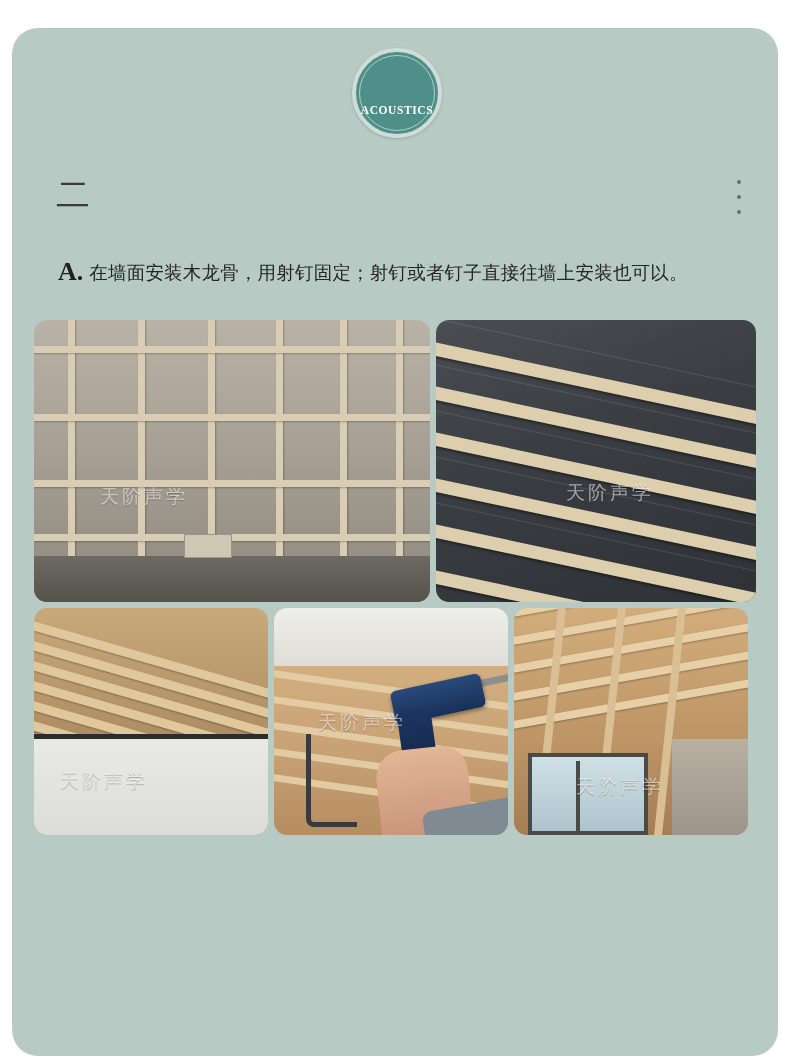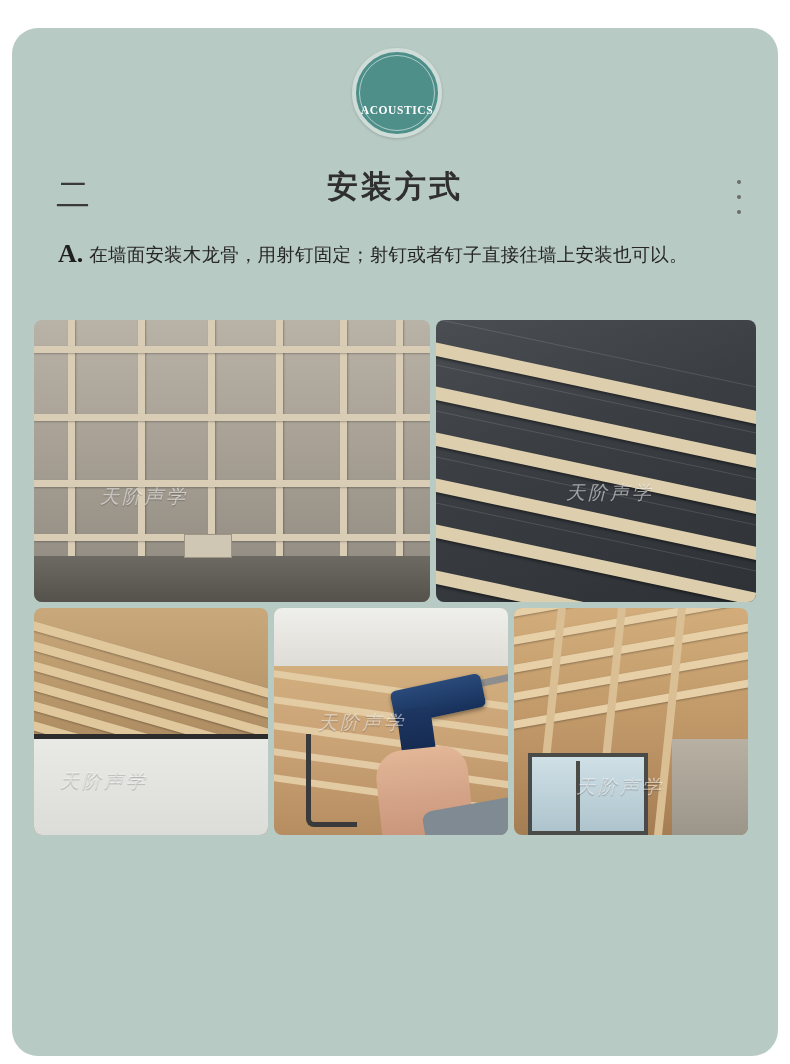--- a/index.html
+++ b/index.html
@@ -121,21 +121,21 @@
   }
 
   
   .para {
     position: absolute;
     box-sizing: border-box;
     color: #262626;
   }
   .para-a {
     left: 46px;
-    top: 210px;
+    top: 228px;
     width: 690px;
   }
   .para-letter {
     font-size: 26px;
     font-weight: bold;
     font-family: "Liberation Serif", serif;
     color: #1f1f1f;
     margin-right: 6px;
     vertical-align: -1px;
   }
@@ -160,23 +160,22 @@
     left: 22px;
     top: 580px;
     width: 722px;
     height: 227px;
     display: flex;
     gap: 6px;
   }
   .photo {
     position: relative;
     overflow: hidden;
-    border-radius: 8px;
+    border-radius: 13px;
     background: #8d8d8d;
-    font-style: italic;
   }
   .wm {
     position: absolute;
     font-size: 19px;
     color: rgba(255,255,255,0.55);
     letter-spacing: 3px;
     font-family: "Liberation Serif", serif;
     text-shadow: 0 1px 1px rgba(0,0,0,0.25);
     pointer-events: none;
     white-space: nowrap;
@@ -311,21 +310,20 @@
 </style>
 </head>
 <body>
 
 <div class="page">
 
   <div class="panel">
 
     <div class="header-row">
       <div class="section-num">二</div>
-      <div class="section-title">安装方式</div>
       <div class="kebab">
         <i></i>
         <i></i>
         <i></i>
       </div>
     </div>
 
     <div class="para para-a">
       <span class="para-letter">A.</span><span class="para-text">在墙面安装木龙骨，用射钉固定；射钉或者钉子直接往墙上安装也可以。</span>
     </div>

